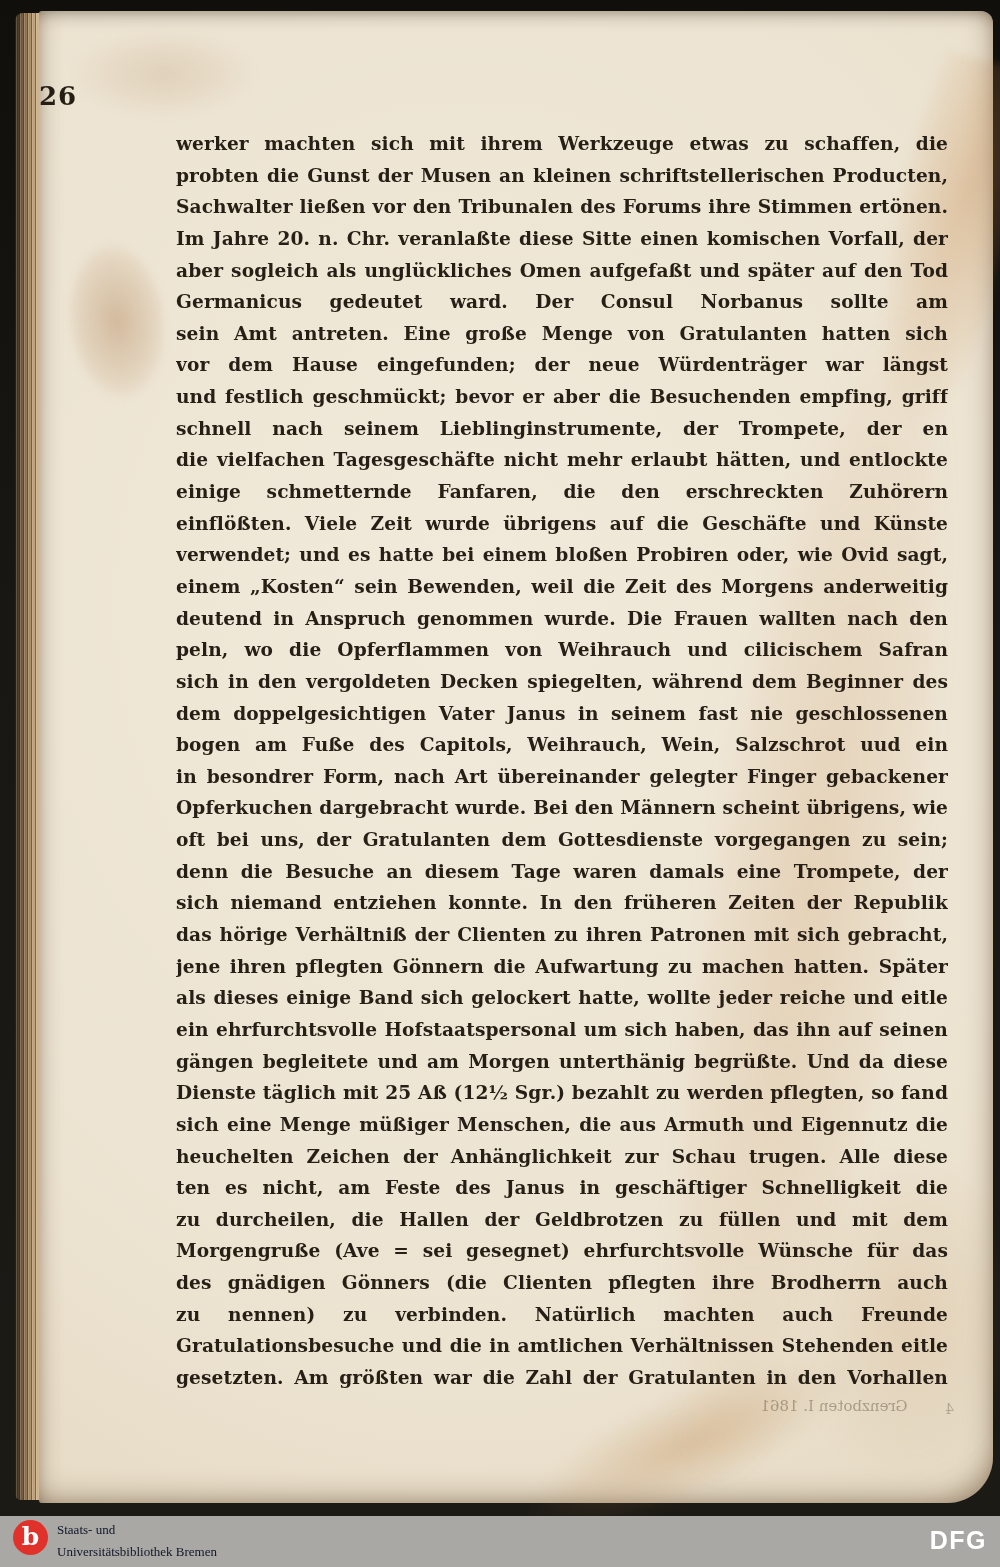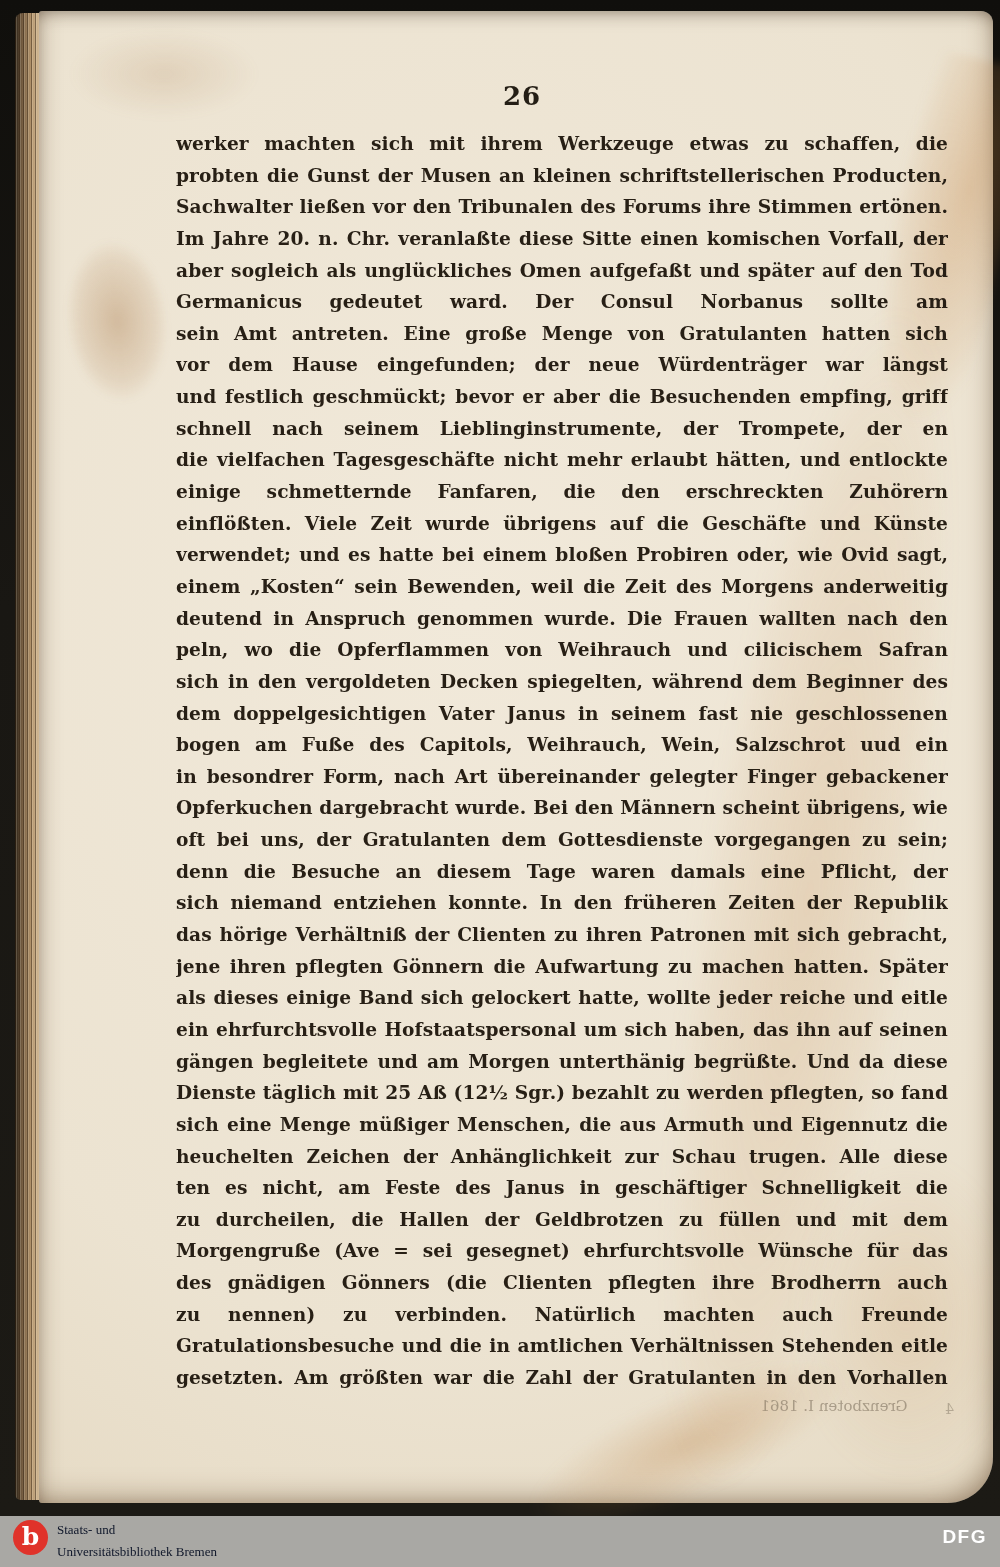--- a/index.html
+++ b/index.html
@@ -54,22 +54,22 @@
   #stain-band   { left:662px; top:295px;  width:215px; height:1185px; transform:rotate(9deg);
                   background:radial-gradient(ellipse at 50% 50%, rgba(196,142,84,.22), rgba(196,142,84,.08) 55%, transparent 72%); filter:blur(9px); }
   #stain-bottom { left:475px; top:1380px; width:350px; height:105px;  transform:rotate(-24deg);
                   background:radial-gradient(ellipse, rgba(184,126,66,.32), transparent 70%); filter:blur(5px); }
   #stain-br     { left:755px; top:1140px; width:225px; height:330px;
                   background:radial-gradient(ellipse, rgba(200,150,95,.20), transparent 70%); filter:blur(10px); }
 
   
   .page-number {
     position:absolute; left:0; right:0; top:70px;
-    text-align:center; font-size:26px; font-weight:bold;
-    color:#241e15; letter-spacing:1px;margin-left:12px;
+    font-size:26px; font-weight:bold;
+    color:#241e15; letter-spacing:1px;
   }
   .text-block {
     position:absolute; left:137px; top:117px; width:772px;
     color:#271f15; font-size:18.6px;font-weight:bold;
   }
   .line {
     height:31.65px; line-height:31.65px;
     text-align:justify; text-align-last:justify;
     overflow:hidden; letter-spacing:.1px;
   }
@@ -102,21 +102,21 @@
     font-weight:bold; font-size:25px; line-height:1; margin-top:-2px;
   }
   .library-name {
     position:absolute; left:57px; top:3px;
     color:#0f172a; font-family:"Liberation Serif", serif;
     font-size:13px; line-height:22px;
   }
   .dfg {
     position:absolute; right:13px; top:10px;
     color:#ffffff; font-family:"Liberation Sans", sans-serif;
-    font-weight:bold; font-size:19px; letter-spacing:1.5px;
+    font-weight:bold; font-size:25px; letter-spacing:1.5px;
   }
 </style>
 </head>
 <body>
 
 <div class="scan">
   <div class="edges"></div>
 
   <div class="paper">
     <div class="stain" id="stain-tl2"></div>
@@ -145,21 +145,21 @@
         <div class="line">verwendet; und es hatte bei einem bloßen Probiren oder, wie Ovid sagt,</div>
         <div class="line">einem „Kosten“ sein Bewenden, weil die Zeit des Morgens anderweitig be-</div>
         <div class="line">deutend in Anspruch genommen wurde.  Die Frauen wallten nach den Tem-</div>
         <div class="line">peln, wo die Opferflammen von Weihrauch und cilicischem Safran duftend,</div>
         <div class="line">sich in den vergoldeten Decken spiegelten, während dem Beginner des Jahres,</div>
         <div class="line">dem doppelgesichtigen Vater Janus in seinem fast nie geschlossenen Doppel-</div>
         <div class="line">bogen am Fuße des Capitols, Weihrauch, Wein, Salzschrot uud ein</div>
         <div class="line">in besondrer Form, nach Art übereinander gelegter Finger gebackener</div>
         <div class="line">Opferkuchen dargebracht wurde.  Bei den Männern scheint übrigens, wie</div>
         <div class="line">oft bei uns, der Gratulanten dem Gottesdienste vorgegangen zu sein;</div>
-        <div class="line">denn die Besuche an diesem Tage waren damals eine Pflicht, der</div>
+        <div class="line">denn die Besuche an diesem Tage waren damals eine Trompete, der</div>
         <div class="line">sich niemand entziehen konnte.  In den früheren Zeiten der Republik hatte es</div>
         <div class="line">das hörige Verhältniß der Clienten zu ihren Patronen mit sich gebracht, daß</div>
         <div class="line">jene ihren pflegten Gönnern die Aufwartung zu machen hatten.  Später</div>
         <div class="line">als dieses einige Band sich gelockert hatte, wollte jeder reiche und eitle Mann</div>
         <div class="line">ein ehrfurchtsvolle Hofstaatspersonal um sich haben, das ihn auf seinen Aus-</div>
         <div class="line">gängen begleitete und am Morgen unterthänig begrüßte.  Und da diese</div>
         <div class="line">Dienste täglich mit 25 Aß (12½ Sgr.) bezahlt zu werden pflegten, so fand</div>
         <div class="line">sich eine Menge müßiger Menschen, die aus Armuth und Eigennutz die er-</div>
         <div class="line">heuchelten Zeichen der Anhänglichkeit zur Schau trugen.  Alle diese versäum-</div>
         <div class="line">ten es nicht, am Feste des Janus in geschäftiger Schnelligkeit die Straßen</div>

